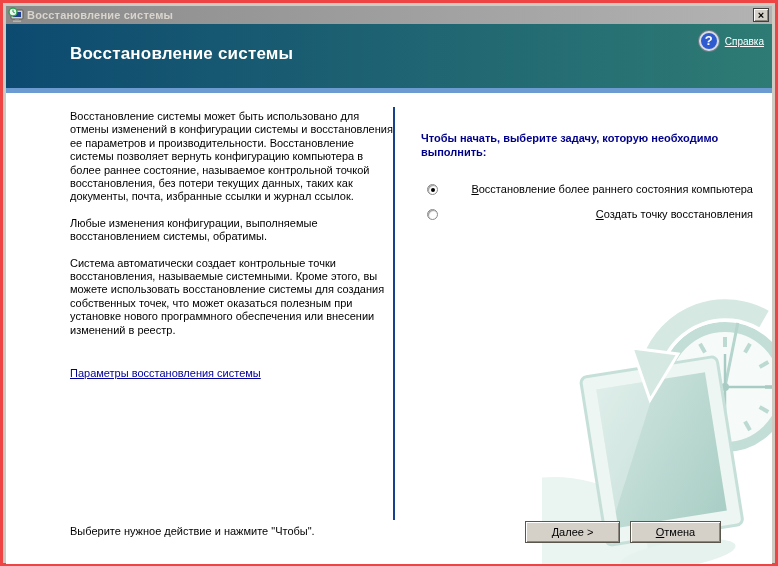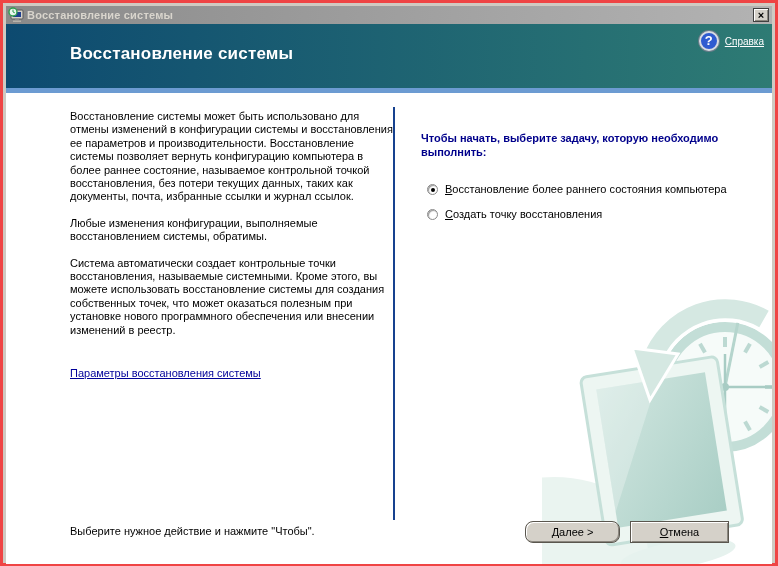--- a/index.html
+++ b/index.html
@@ -68,21 +68,21 @@
   .divider{
     position:absolute;left:387px;top:14px;width:2px;height:413px;
     background:#16418f;z-index:1;
   }
   .right-col{position:absolute;left:415px;top:38px;width:332px;z-index:1;}
   .task-heading{
     color:#00008b;font-size:11px;font-weight:bold;line-height:14px;
     margin-bottom:24px;
   }
   .radio-row{
-    display:flex;align-items:flex-start;margin:0 0 11px 6px;cursor:pointer;
+    display:flex;align-items:flex-start;margin:0 0 11px 6px;cursor:pointer;justify-content:space-between;
   }
   .radio-circle{
     flex:0 0 auto;width:11px;height:11px;margin:1px 7px 0 0;
     border-radius:50%;background:#ffffff;
     border:1px solid #8a8a8a;
     box-shadow:inset 1px 1px 1px #9a9a9a, inset -1px -1px 1px #ffffff;
     position:relative;
   }
   .radio-dot{
     display:none;position:absolute;left:3px;top:3px;width:4px;height:4px;
@@ -95,22 +95,22 @@
   .footer-instruction{
     position:absolute;left:64px;top:432px;z-index:1;
     font-size:11px;color:#000000;
   }
   .btn{
     position:absolute;height:22px;z-index:2;
     background:#d5d1c9;border:1px solid #5a564e;
     box-shadow:inset 1px 1px 0 #ffffff, inset -1px -1px 0 #8b877f;
     font-size:11px;color:#000;cursor:pointer;padding:0;
   }
-  .btn.next{left:519px;top:428px;width:95px;border-radius:8px;}
-  .btn.cancel{left:624px;top:428px;width:99px;}
+  .btn.next{left:519px;top:428px;width:95px;}
+  .btn.cancel{left:624px;top:428px;width:91px;}
 </style>
 </head>
 <body>
 
 <div class="win">
 
   <div class="titlebar">
     <span class="app-icon">
       <svg width="16" height="16" viewBox="0 0 16 16">
         <rect x="3" y="3" width="12" height="9" rx="1" fill="#d4d0c8" stroke="#5a5a5a" stroke-width="1"></rect>

